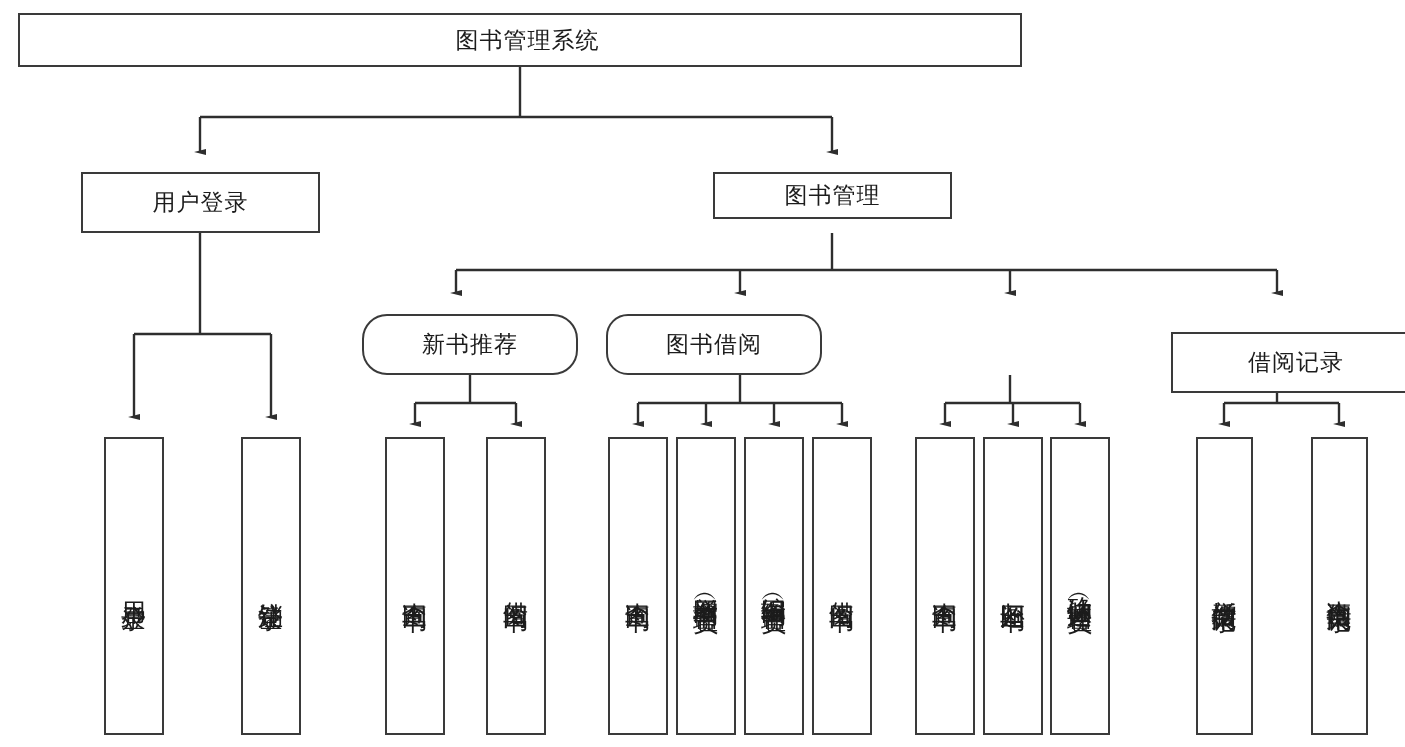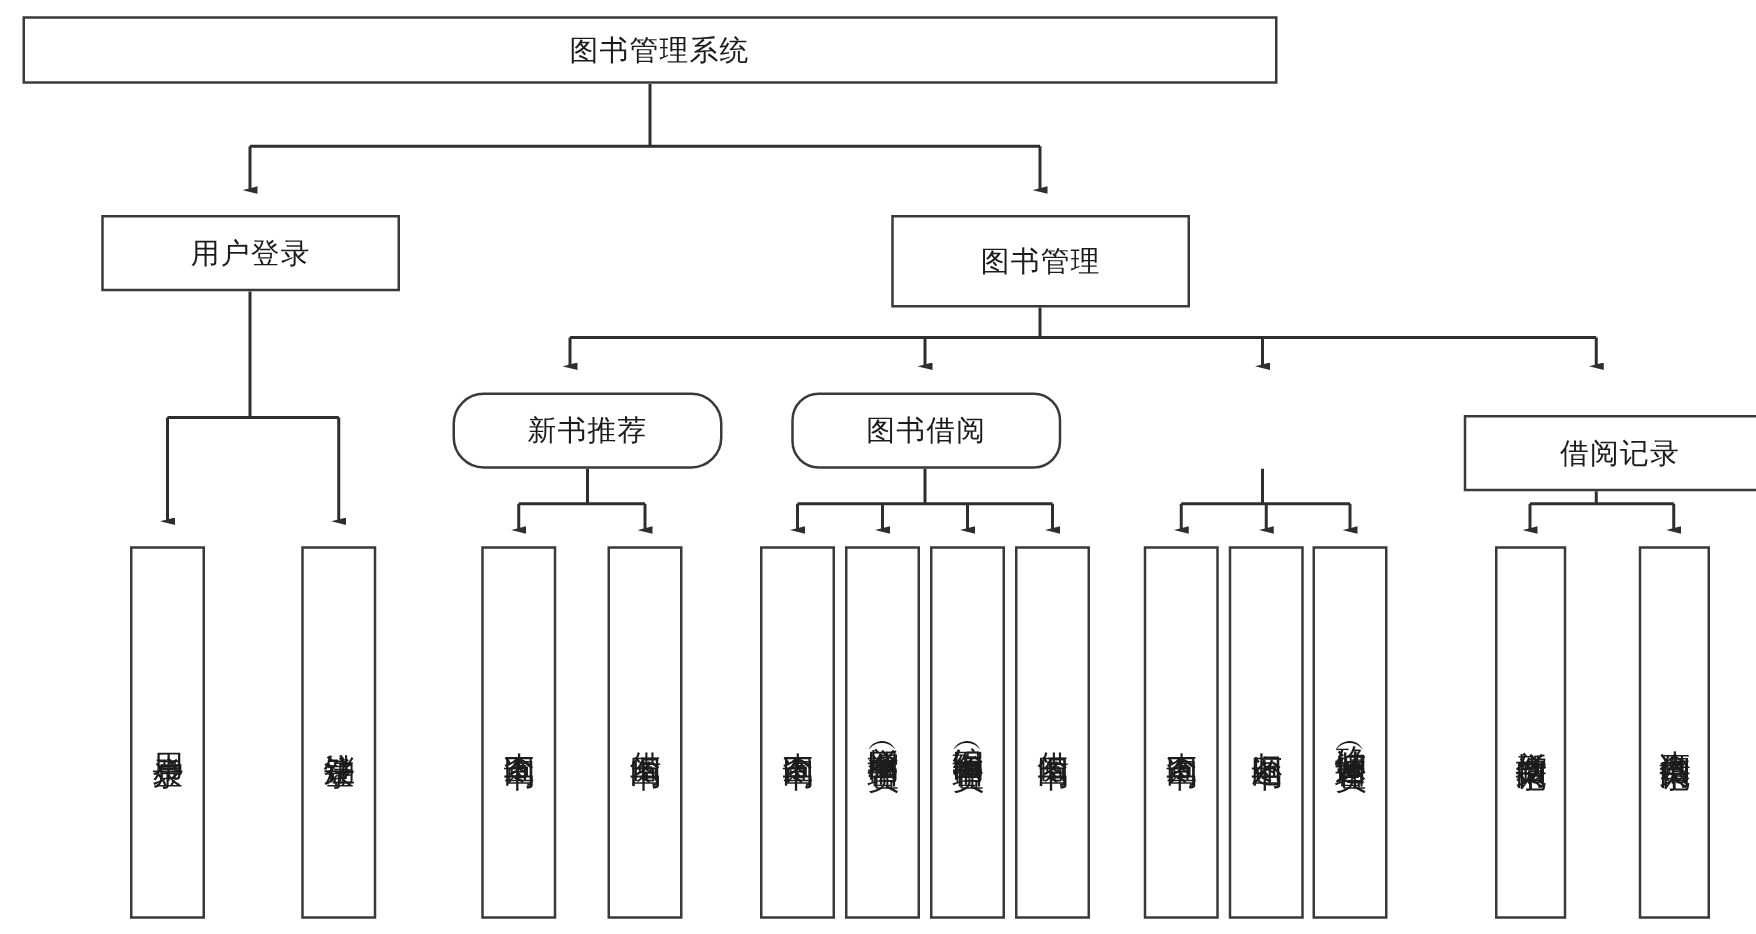--- a/index.html
+++ b/index.html
@@ -118,28 +118,28 @@
     </g>
   </svg>
 
   <div class="node horiz" style="left:18px; top:13px; width:1004px; height:54px;padding-left:15px;">
     <span>图书管理系统</span>
   </div>
 
   <div class="node horiz" style="left:81px; top:172px; width:239px; height:61px;">
     <span>用户登录</span>
   </div>
-  <div class="node horiz" style="left:713px; top:172px; width:239px; height:74px;">
+  <div class="node horiz" style="left:713px; top:172px; width:239px; height:47px;">
     <span>图书管理</span>
   </div>
 
   <div class="node horiz" style="left:362px; top:314px; width:216px; height:61px;border-radius:25px;">
     <span>新书推荐</span>
   </div>
-  <div class="node horiz" style="left:633px; top:314px; width:216px; height:61px;border-radius:22px;">
+  <div class="node horiz" style="left:606px; top:314px; width:216px; height:61px;border-radius:22px;">
     <span>图书借阅</span>
   </div>
   <div class="node horiz" style="left:1171px; top:332px; width:250px; height:61px;">
     <span>借阅记录</span>
   </div>
 
   <div class="node vert" style="left:104px; top:437px; width:60px; height:298px;">
     <span class="lbl">用户登录</span>
   </div>
   <div class="node vert" style="left:241px; top:437px; width:60px; height:298px;">

